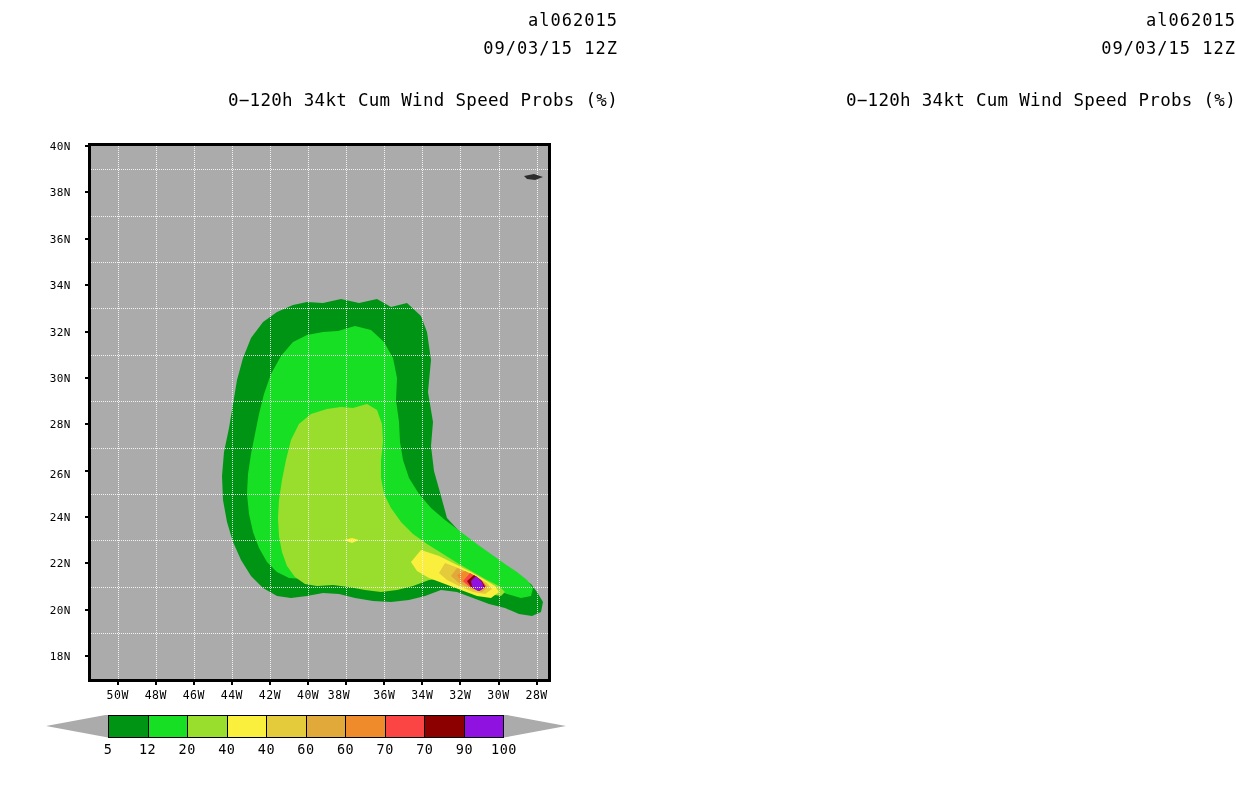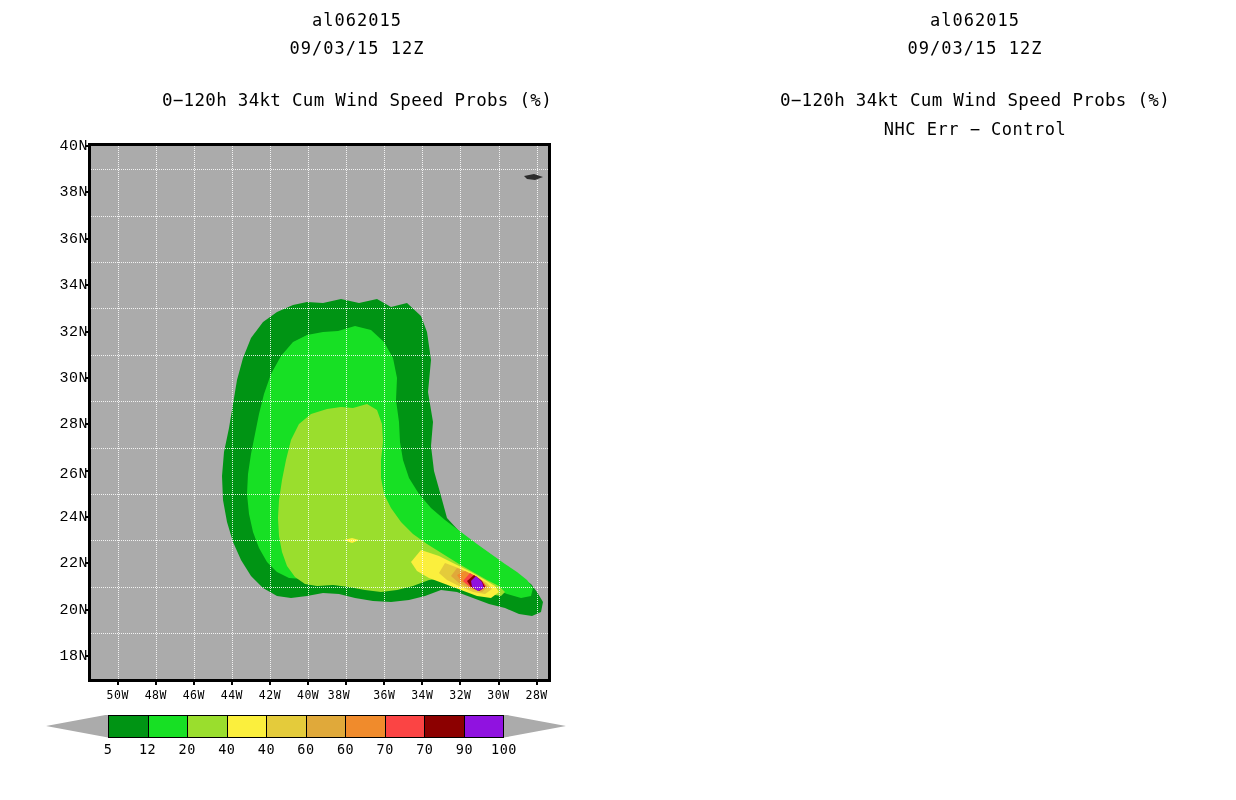--- a/index.html
+++ b/index.html
@@ -5,39 +5,39 @@
   html,body{margin:0;padding:0;}
   body{
     width:1236px;height:800px;background:#ffffff;
     font-family:"DejaVu Sans Mono","Liberation Mono",monospace;
     color:#000;overflow:hidden;position:relative;
   }
   .panel{position:absolute;top:0;height:800px;width:618px;}
   #panel-left{left:0;}
   #panel-right{left:618px;}
 
-  .titles{position:absolute;left:0;width:618px;text-align:center;padding-left:48px;}
+  .titles{position:absolute;left:0;width:618px;text-align:right;}
   .t-storm{top:10px;font-size:17px;letter-spacing:1px;}
   .t-date{top:38px;font-size:17px;letter-spacing:1px;}
   .t-main{top:90px;font-size:17.5px;letter-spacing:0.3px;}
   .t-sub{top:119px;font-size:17px;letter-spacing:0.5px;}
 
   
   .plot{position:absolute;border:3px solid #000;box-sizing:content-box;}
   #plot-left{left:88px;top:143px;width:457px;height:533px;background:#ababab;}
   .plot-inner{position:absolute;inset:0;overflow:hidden;}
   .grid{position:absolute;inset:0;pointer-events:none;}
   .grid i{position:absolute;display:block;}
   .grid.white i{background:transparent;}
   .grid.white i.h{height:0;border-top:1px dotted rgba(255,255,255,.85);left:0;right:0;}
   .grid.white i.v{width:0;border-left:1px dotted rgba(255,255,255,.85);top:0;bottom:0;}
 
   
-  .ytick{position:absolute;right:100%;margin-right:3px;transform:translateY(-50%);
-         font-size:15px;white-space:nowrap;letter-spacing:0.5px;font-family:Liberation Mono, monospace;}
+  .ytick{position:absolute;right:100%;margin-right:20px;transform:translateY(-50%);
+         font-size:11px;white-space:nowrap;letter-spacing:0.5px;}
   .ymark{position:absolute;right:100%;width:6px;height:0;border-top:2px solid #000;
          transform:translateY(-1px);}
   .xtick{position:absolute;top:100%;margin-top:9px;transform:translateX(-50%);
          font-size:11.5px;white-space:nowrap;letter-spacing:0.5px;}
   .xmark{position:absolute;top:100%;height:6px;width:0;border-left:2px solid #000;
          transform:translateX(-1px);}
 
   
   .cbar-wrap{position:absolute;top:713px;height:60px;}
   #cbar-left{left:46px;width:520px;}
@@ -216,15 +216,14 @@
       <b style="left:90%">90</b>
       <b style="left:100%">100</b>
     </div>
   </div>
 </div>
 
 <div class="panel" id="panel-right">
   <div class="titles t-storm">al062015</div>
   <div class="titles t-date">09/03/15 12Z</div>
   <div class="titles t-main">0−120h 34kt Cum Wind Speed Probs (%)</div>
-  <div class="titles t-sub">NHC Err − Control</div>
 
 </div>
 
 </body></html>

